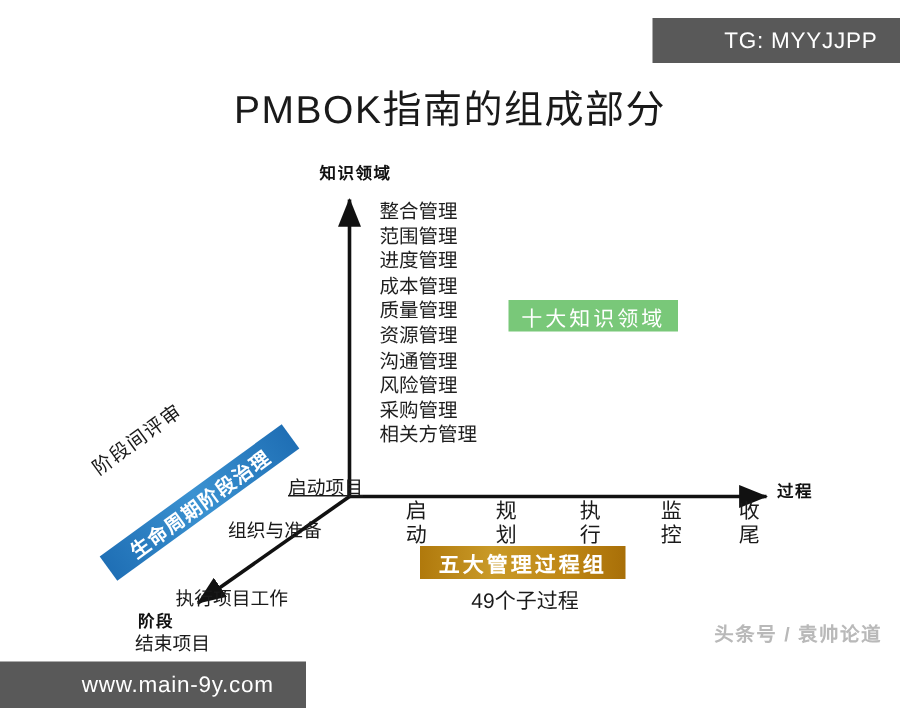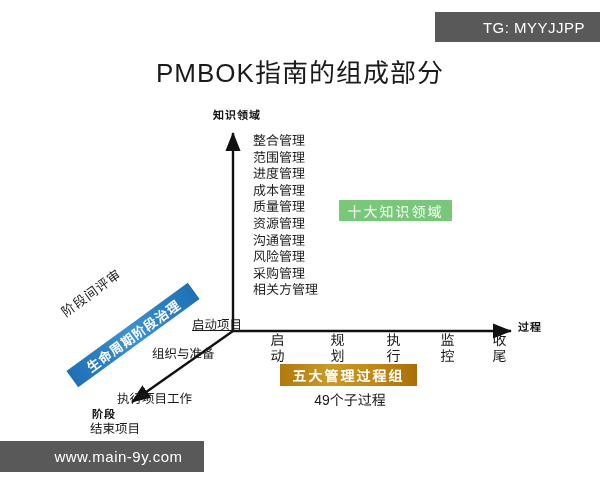--- a/index.html
+++ b/index.html
@@ -196,20 +196,21 @@
     letter-spacing: 1px;
   }
 </style>
 </head>
 <body>
 
 <div id="canvas">
 
   <div class="wm" id="wm-tg">TG: MYYJJPP</div>
   <div class="wm" id="wm-site">www.main-9y.com</div>
+  <div id="wm-toutiao">头条号 / 袁帅论道</div>
 
   <div id="page-title">PMBOK指南的组成部分</div>
 
   <svg id="axes" viewBox="0 0 600 480">
     <defs>
       <marker id="ah" markerWidth="9" markerHeight="9" refX="7.6" refY="3.2" orient="auto" markerUnits="strokeWidth">
         <path d="M0,0 L8,3.2 L0,6.4 z" fill="#111111"></path>
       </marker>
     </defs>
 

